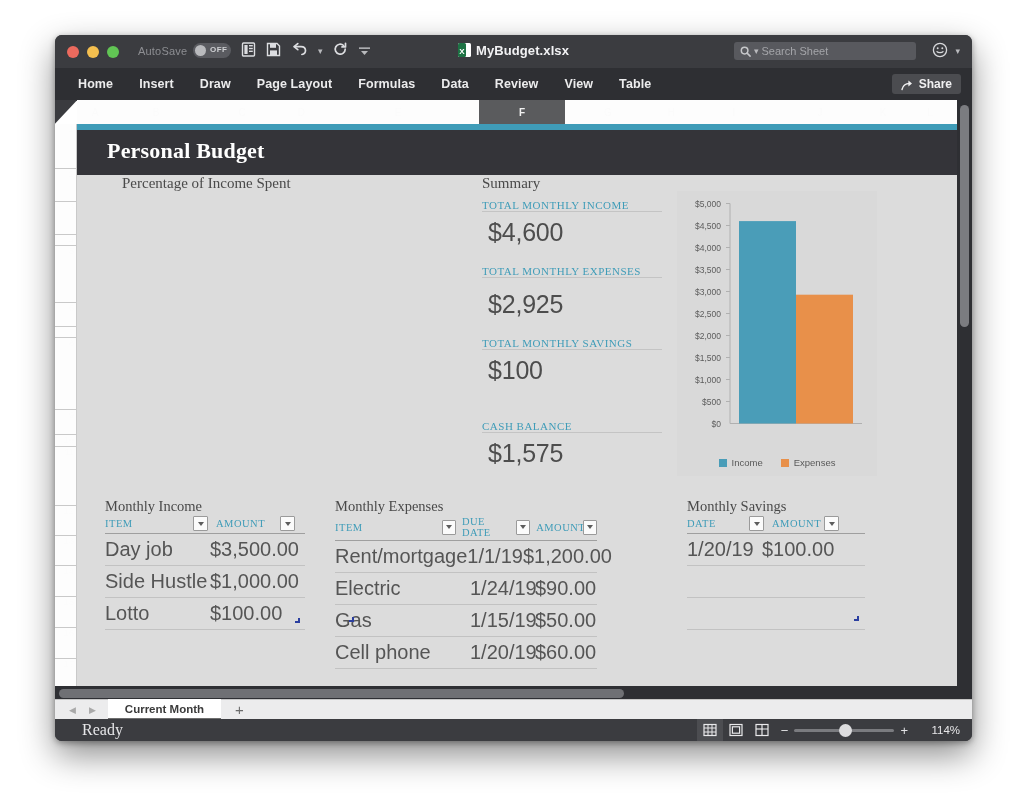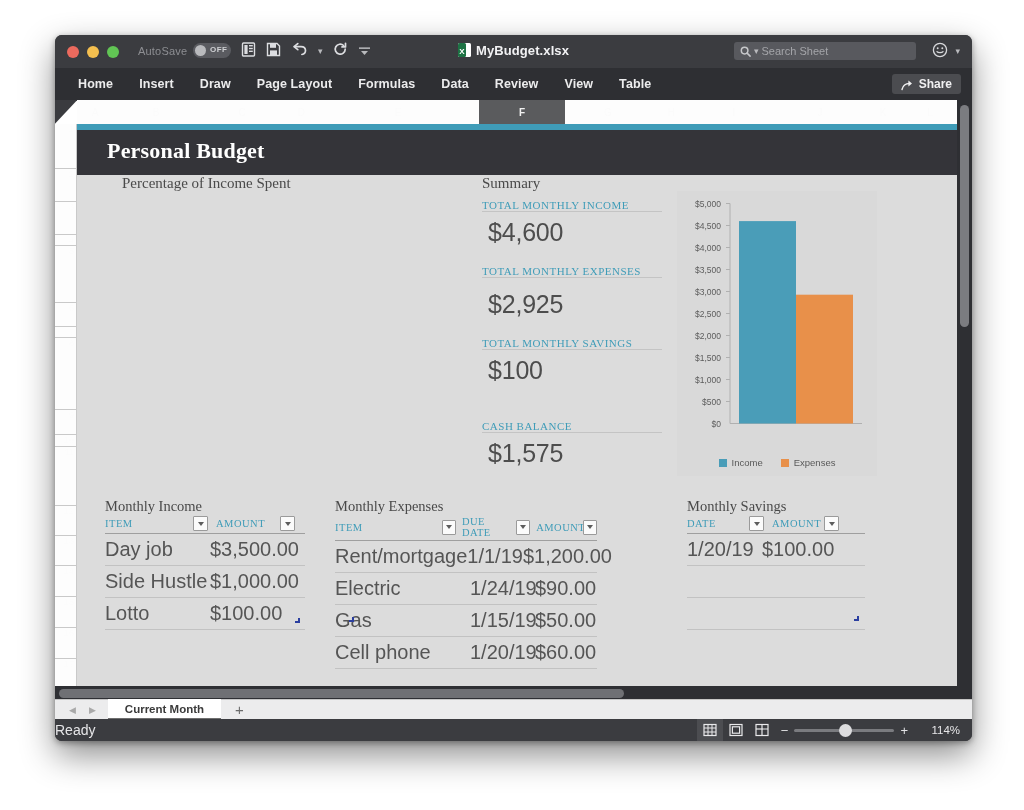--- a/index.html
+++ b/index.html
@@ -122,21 +122,21 @@
   .sheettabs{position:absolute;left:0;bottom:22px;width:917px;height:19px;background:#ececed;
              border-top:1px solid #c6c6c6;display:flex;align-items:center;}
   .arrows{display:flex;gap:13px;padding:0 12px 0 14px;color:#a9a9a9;font-size:9px;}
   .stab{height:19px;background:#fff;border-bottom:2px solid #6e6e6e;display:flex;align-items:center;
         padding:0 17px;font-size:11.5px;font-weight:bold;color:#3b3b3b;}
   .plus{padding:0 14px;font-size:15px;color:#6b6b6b;line-height:1;}
 
   
   .status{position:absolute;left:0;bottom:0;width:917px;height:22px;background:#3b3c40;
           display:flex;align-items:center;}
-  .ready{font-size:14px;color:#e6e6e8;}
+  .ready{margin-left:27px;font-size:16px;color:#e6e6e8;font-family:Liberation Serif, serif;}
   .statusright{position:absolute;right:12px;top:0;height:22px;display:flex;align-items:center;gap:0;}
   .viewbtn{width:26px;height:22px;display:flex;align-items:center;justify-content:center;}
   .viewbtn.on{background:#4c4d51;}
   .zoomminus,.zoomplus{font-size:13px;color:#e3e3e5;padding:0 6px;line-height:1;}
   .slider{position:relative;width:100px;height:3px;background:#7a7b7f;border-radius:2px;}
   .slider .knob{position:absolute;left:45px;top:-5px;width:13px;height:13px;border-radius:50%;background:#dcdcde;}
   .zoomval{font-size:11.5px;color:#e6e6e8;width:46px;text-align:right;}
 </style>
 </head>
 <body>

